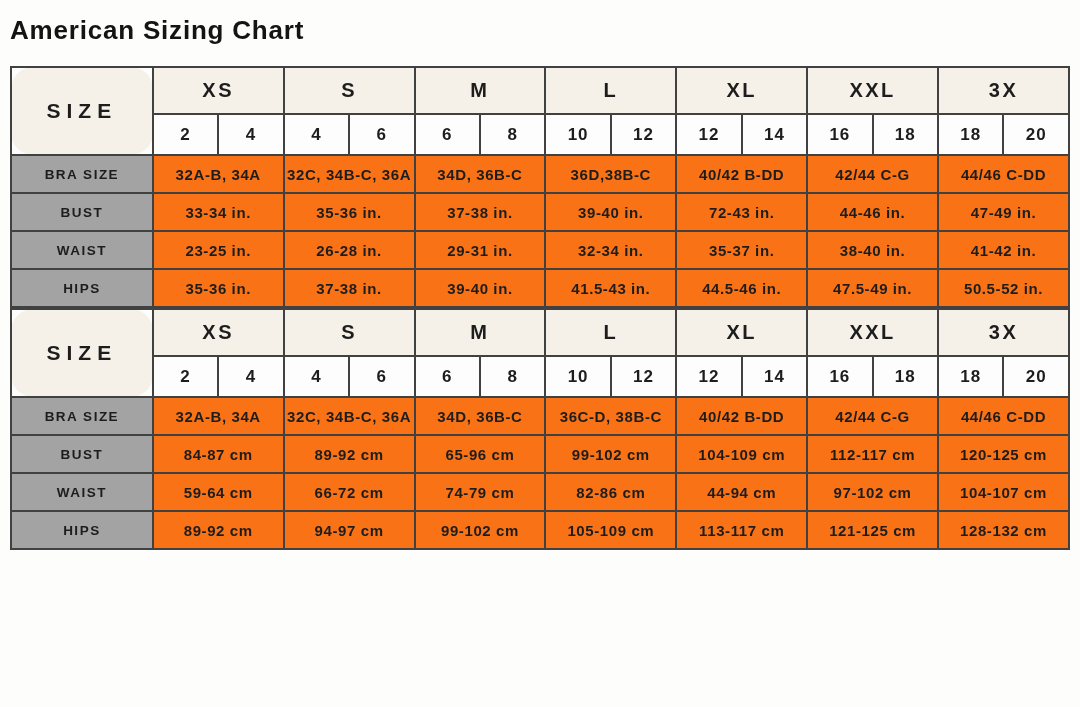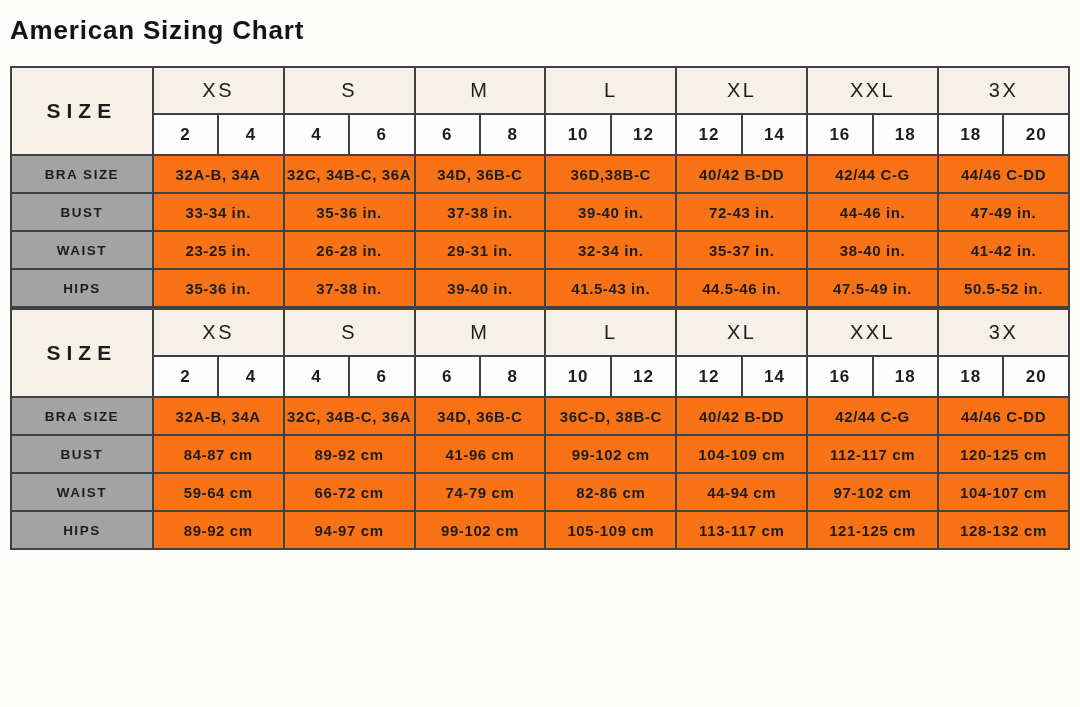--- a/index.html
+++ b/index.html
@@ -37,25 +37,26 @@
     vertical-align: middle;
     color: #1d1d1d;
     padding: 0;
   }
   .size-hdr {
     background: #f6f1e8;
     font-size: 21px;
     font-weight: bold;
     letter-spacing: 6px;
     padding-left: 6px; 
+    border-radius: 22px;
   }
   .col-hdr {
     background: #f6f1e8;
     font-size: 20px;
-    font-weight: normal;
+    font-weight: bold;
     letter-spacing: 2.5px;
     height: 45px;
     border-bottom: 1px solid #5a5a5a;
   }
   .num {
     background: #fdfdfd;
     font-size: 17px;
     font-weight: bold;
     letter-spacing: 1px;
     height: 39px;
@@ -227,21 +228,21 @@
         <td class="val" colspan="2">34D, 36B-C</td>
         <td class="val" colspan="2">36C-D, 38B-C</td>
         <td class="val" colspan="2">40/42 B-DD</td>
         <td class="val" colspan="2">42/44 C-G</td>
         <td class="val" colspan="2">44/46 C-DD</td>
       </tr>
       <tr>
         <th class="row-hdr">BUST</th>
         <td class="val" colspan="2">84-87 cm</td>
         <td class="val" colspan="2">89-92 cm</td>
-        <td class="val" colspan="2">41-96 cm</td>
+        <td class="val" colspan="2">65-96 cm</td>
         <td class="val" colspan="2">99-102 cm</td>
         <td class="val" colspan="2">104-109 cm</td>
         <td class="val" colspan="2">112-117 cm</td>
         <td class="val" colspan="2">120-125 cm</td>
       </tr>
       <tr>
         <th class="row-hdr">WAIST</th>
         <td class="val" colspan="2">59-64 cm</td>
         <td class="val" colspan="2">66-72 cm</td>
         <td class="val" colspan="2">74-79 cm</td>

